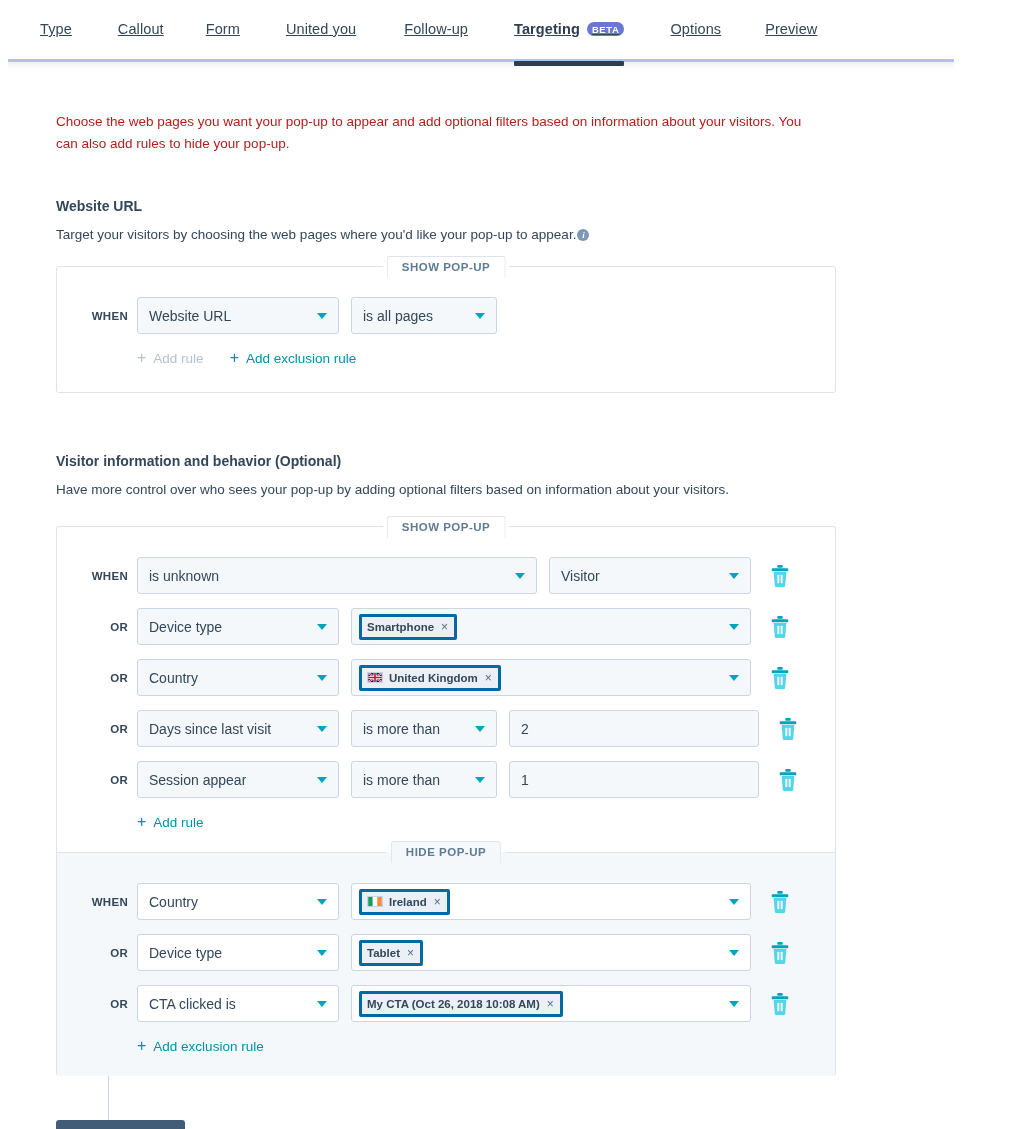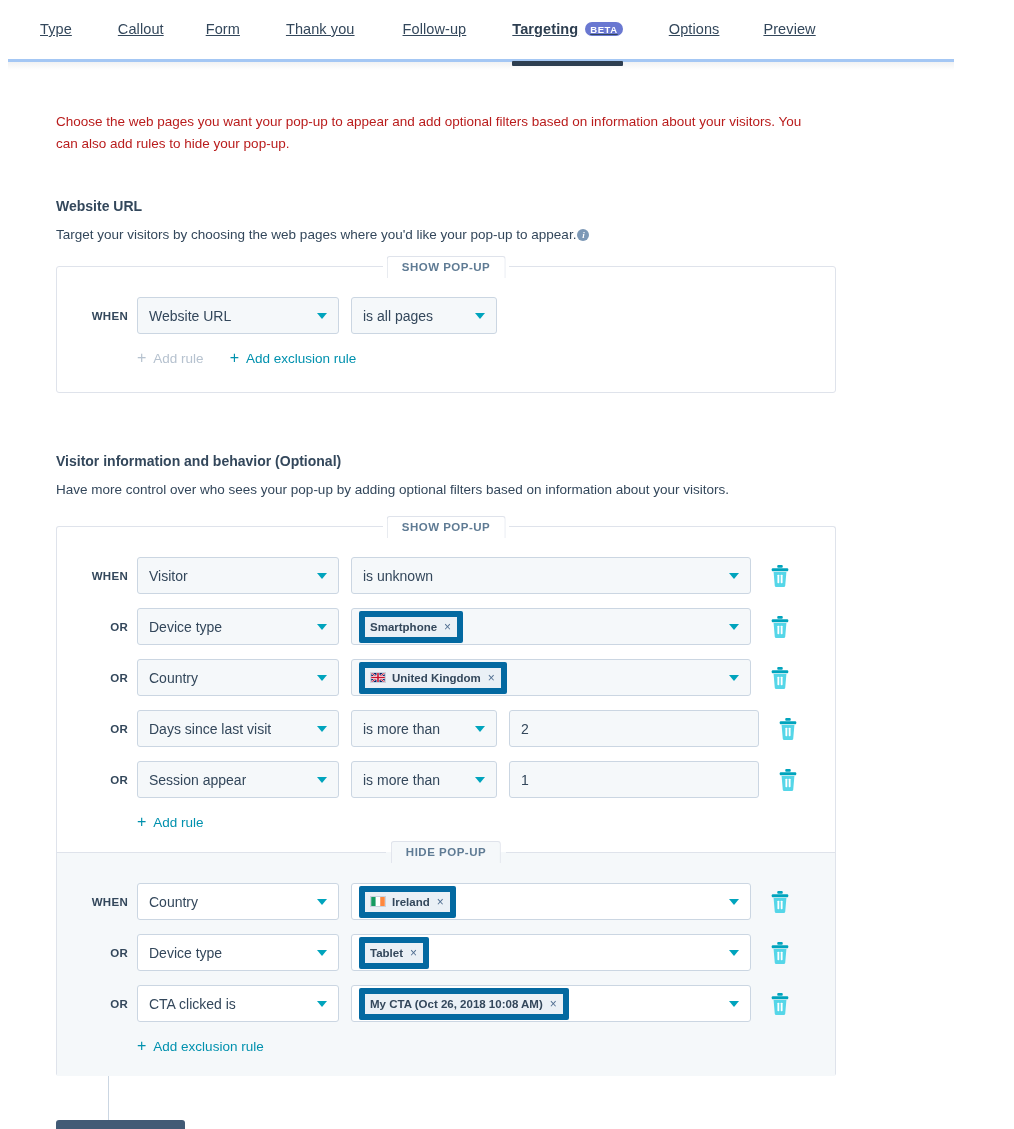--- a/index.html
+++ b/index.html
@@ -240,21 +240,21 @@
     color: #33475b;
     margin-right: 12px;
     flex: none;
   }
 
   
   .chip {
     display: inline-flex;
     align-items: center;
     background: #eaf0f6;
-    border: 6px solid #0369a1;
+    border: 3px solid #0369a1;
     border-radius: 2px;
     padding: 2px 6px 2px 5px;
     font-size: 11.5px;
     font-weight: bold;
     color: #33475b;
     line-height: 16px;
     max-width: 100%;
     white-space: nowrap;
   }
   .chip .chip-x {
@@ -350,21 +350,21 @@
       <div class="tab" style="margin-left: 0px; padding-left: 0px;">
         <span class="tab-label">Type</span>
       </div>
       <div class="tab" style="margin-left: 46px; padding-left: 0px;">
         <span class="tab-label">Callout</span>
       </div>
       <div class="tab" style="margin-left: 42px; padding-left: 0px;">
         <span class="tab-label">Form</span>
       </div>
       <div class="tab" style="margin-left: 46px; padding-left: 0px;">
-        <span class="tab-label">Thank you</span>
+        <span class="tab-label">United you</span>
       </div>
       <div class="tab" style="margin-left: 48px; padding-left: 0px;">
         <span class="tab-label">Follow-up</span>
       </div>
       <div class="tab active" style="margin-left: 46px; padding-left: 0px;">
         <span class="tab-label">Targeting</span>
         <span class="beta-badge">BETA</span>
         <span class="tab-underline"></span>
       </div>
       <div class="tab" style="margin-left: 46px; padding-left: 0px;">
@@ -422,26 +422,26 @@
 
   <div class="card-wrap" style="margin-top:26px;">
     <div class="card visitor-card">
 
       <div class="panel show-panel">
         <div class="legend-mask" style="width:126px;"></div>
         <div class="panel-legend">SHOW POP-UP</div>
         <div class="panel-body" id="show-rules-host">
             <div class="rule-row">
               <div class="conj">WHEN</div>
+              <div class="select sel-op-wide">
+                <span class="select-text">is unknown</span>
+                <span class="caret"></span>
+              </div>
               <div class="select sel-prop">
                 <span class="select-text">Visitor</span>
-                <span class="caret"></span>
-              </div>
-              <div class="select sel-op-wide">
-                <span class="select-text">is unknown</span>
                 <span class="caret"></span>
               </div>
               <svg class="trash" viewBox="0 0 24 26">
                 <rect x="9" y="1" width="6" height="3" rx="1" fill="#00a4bd"></rect>
                 <rect x="3" y="4.5" width="18" height="3.2" rx="1" fill="#00a4bd"></rect>
                 <path d="M5 8.5 h14 l-1.3 15.2 a1.6 1.6 0 0 1 -1.6 1.4 h-8.2 a1.6 1.6 0 0 1 -1.6 -1.4 Z" fill="#55d6e8"></path>
                 <rect x="9.2" y="11.5" width="2" height="9.5" rx="0.8" fill="#ffffff"></rect>
                 <rect x="12.8" y="11.5" width="2" height="9.5" rx="0.8" fill="#ffffff"></rect>
               </svg>
             </div>

